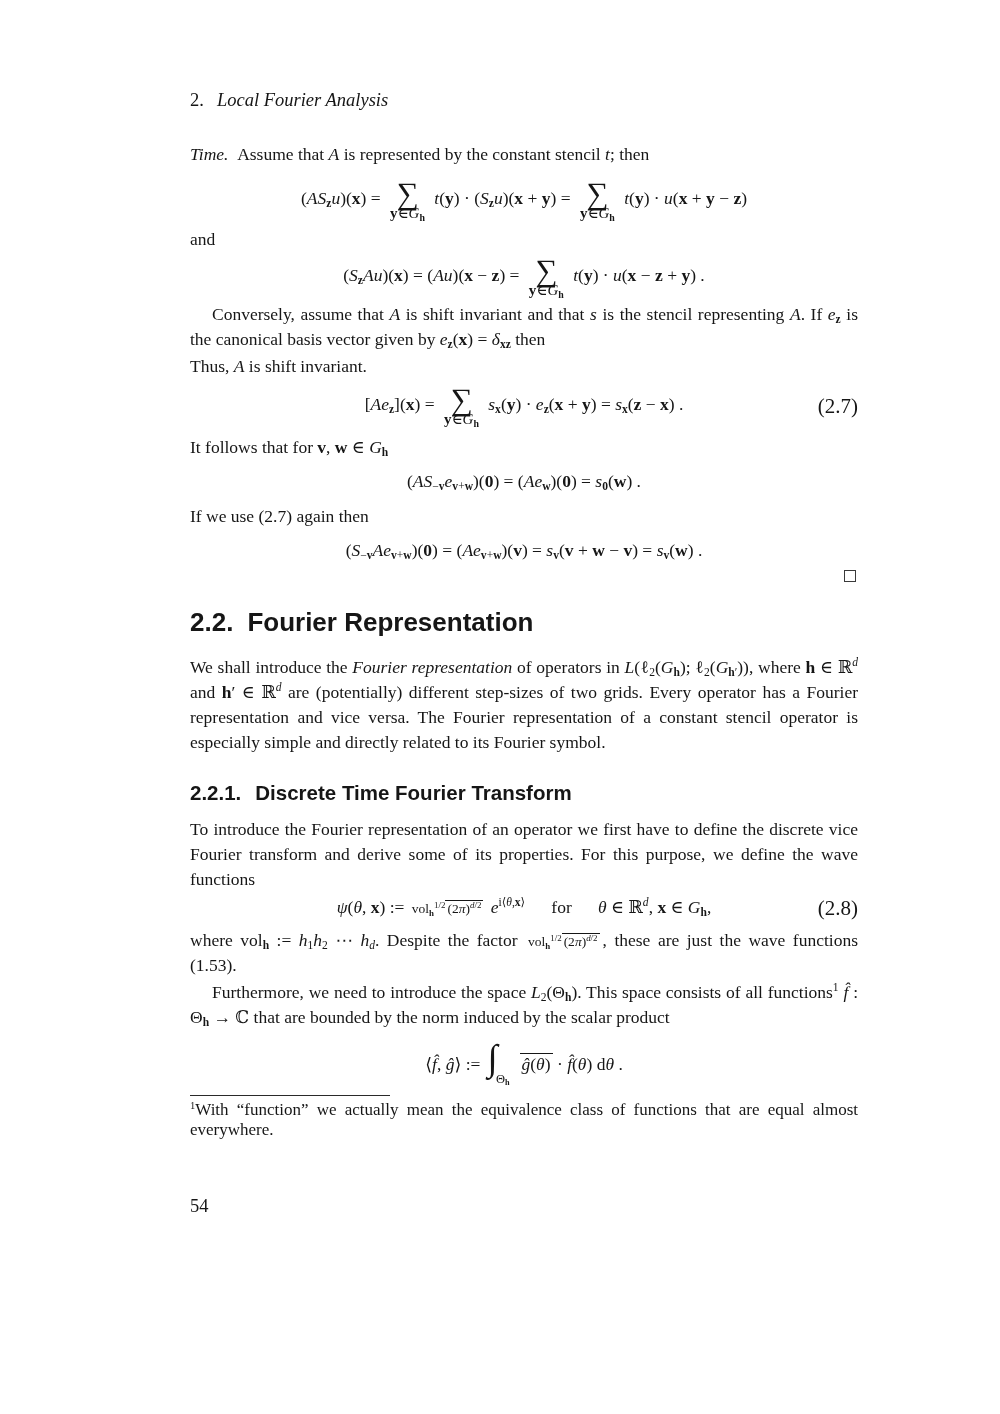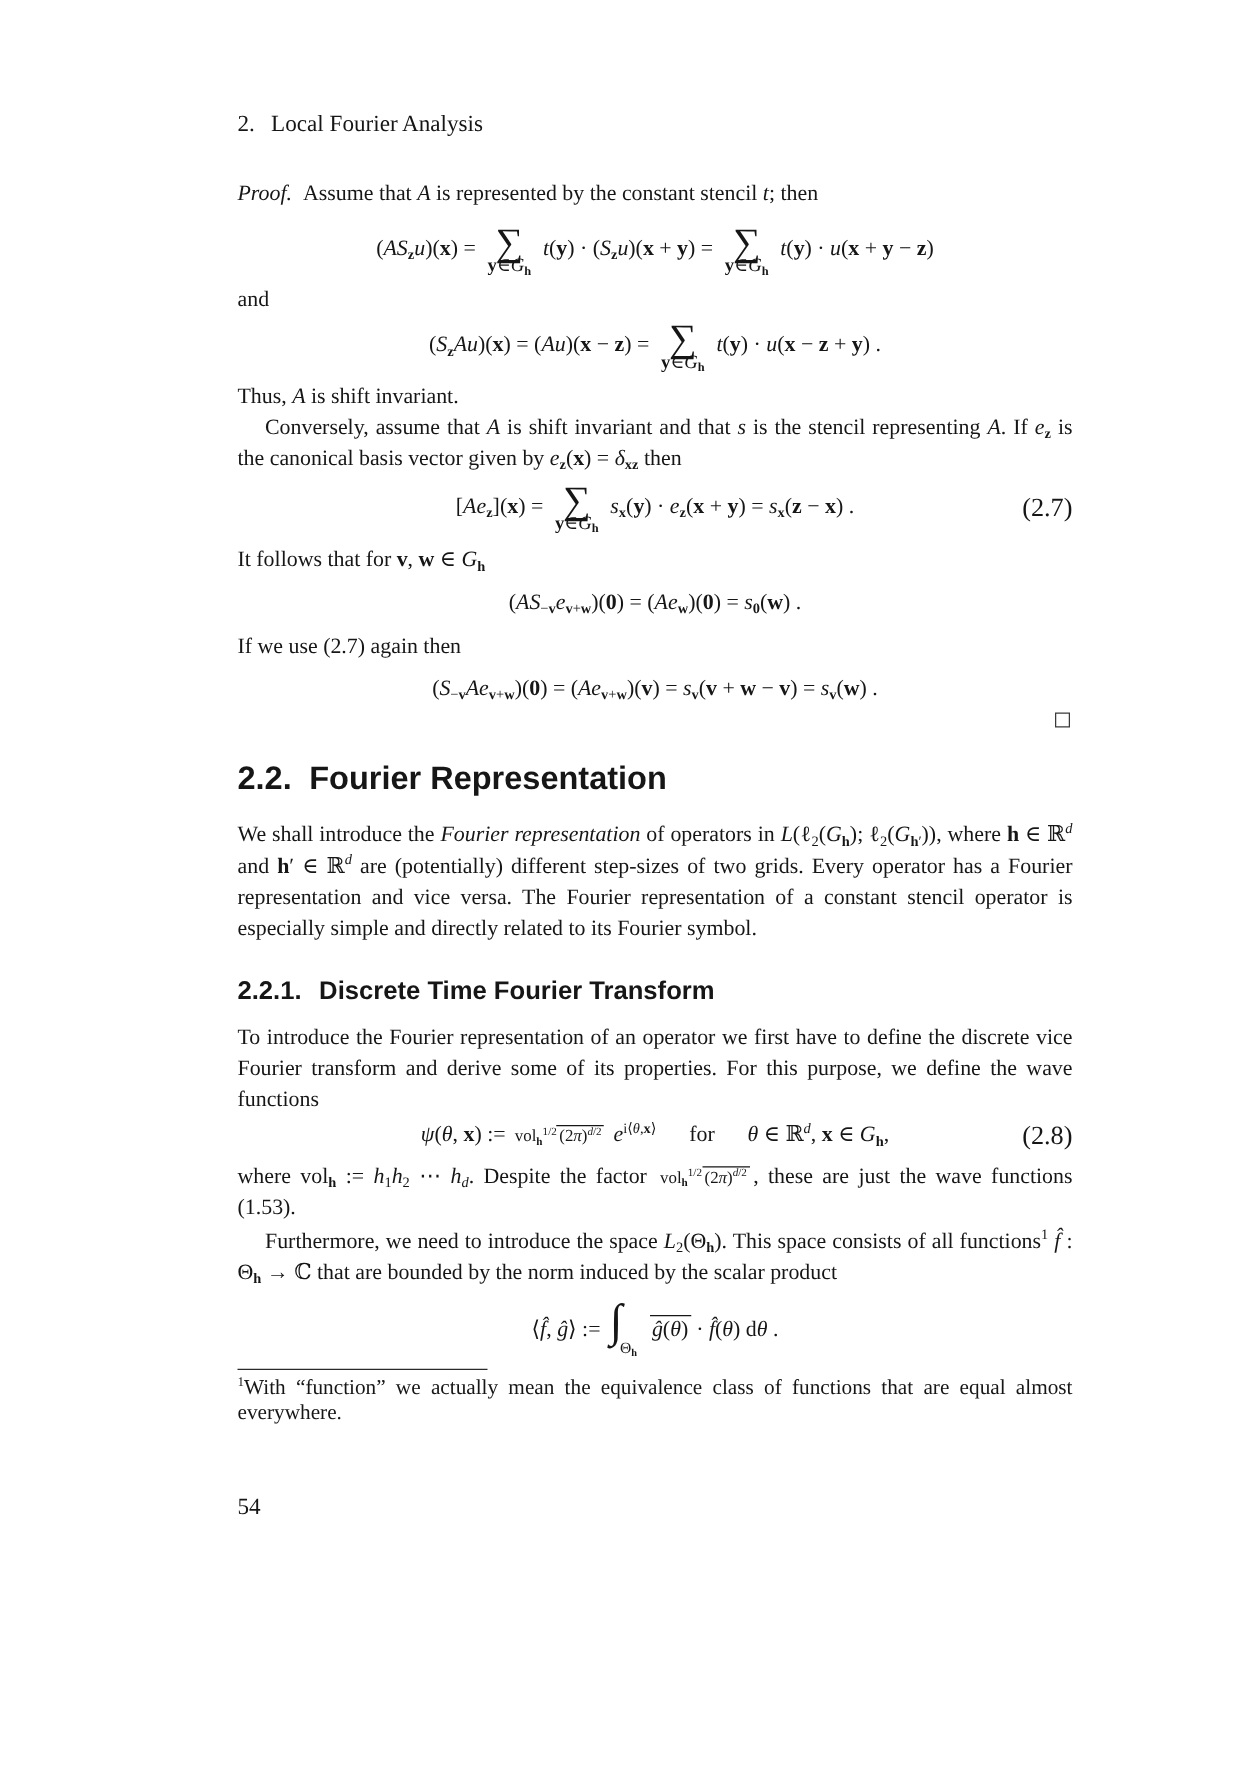--- a/index.html
+++ b/index.html
@@ -10,21 +10,21 @@
     color:#161616;
     font-family:"Liberation Serif","DejaVu Serif","DejaVu Sans",serif;
     font-size:17.5px;
     overflow:hidden;
   }
   .content{position:absolute;left:190px;top:0;width:668px;}
 
   
   .running-head{margin-top:88px;font-size:18.5px;line-height:24px;}
   .running-head .rh-num{font-style:normal;margin-right:13px;}
-  .running-head .rh-title{text-align:right;}
+  .running-head .rh-title{font-style:italic;text-align:right;}
 
   
   .para{margin:0;line-height:25px;text-align:justify;}
   .indent{text-indent:22px;}
   .mt-proof{margin-top:30px;}
   .mt-2{margin-top:2px;} .mt-4{margin-top:4px;} .mt-6{margin-top:6px;} .mt-8{margin-top:8px;}
 
   i{font-style:italic;} b{font-weight:bold;}
   sub,sup{font-size:66%;line-height:0;}
   sub{vertical-align:-0.3em;} sup{vertical-align:0.6em;}
@@ -79,44 +79,44 @@
 </head>
 <body>
 
 <div class="page">
   <div class="content">
 
     <div class="running-head">
       <span class="rh-num">2.</span><span class="rh-title">Local Fourier Analysis</span>
     </div>
 
-    <p class="para mt-proof"><i>Proof.</i> Assume that <i>A</i> is represented by the constant stencil <i>t</i>; then</p>
+    <p class="para mt-proof"><i>Time.</i> Assume that <i>A</i> is represented by the constant stencil <i>t</i>; then</p>
 
     <div class="eqrow eq-tall" style="margin-top:8px;">
       <span class="math">(<i>AS</i><sub><b>z</b></sub><i>u</i>)(<b>x</b>) = <span class="sum">
             <span class="op">∑</span>
             <span class="lim"><b>y</b>∈<i>G</i><sub><b>h</b></sub></span>
           </span> <i>t</i>(<b>y</b>) · (<i>S</i><sub><b>z</b></sub><i>u</i>)(<b>x</b> + <b>y</b>) = <span class="sum">
             <span class="op">∑</span>
             <span class="lim"><b>y</b>∈<i>G</i><sub><b>h</b></sub></span>
           </span> <i>t</i>(<b>y</b>) · <i>u</i>(<b>x</b> + <b>y</b> − <b>z</b>)</span>
     </div>
 
     <p class="para mt-2">and</p>
 
     <div class="eqrow eq-tall">
       <span class="math">(<i>S</i><sub><b>z</b></sub><i>Au</i>)(<b>x</b>) = (<i>Au</i>)(<b>x</b> − <b>z</b>) = <span class="sum">
             <span class="op">∑</span>
             <span class="lim"><b>y</b>∈<i>G</i><sub><b>h</b></sub></span>
           </span> <i>t</i>(<b>y</b>) · <i>u</i>(<b>x</b> − <b>z</b> + <b>y</b>) .</span>
     </div>
 
+    <p class="para indent">Conversely, assume that <i>A</i> is shift invariant and that <i>s</i> is the stencil representing <i>A</i>. If <i>e</i><sub><b>z</b></sub> is the canonical basis vector given by <i>e</i><sub><b>z</b></sub>(<b>x</b>) = <i>δ</i><sub><b>xz</b></sub> then</p>
+
     <p class="para mt-2">Thus, <i>A</i> is shift invariant.</p>
-
-    <p class="para indent">Conversely, assume that <i>A</i> is shift invariant and that <i>s</i> is the stencil representing <i>A</i>. If <i>e</i><sub><b>z</b></sub> is the canonical basis vector given by <i>e</i><sub><b>z</b></sub>(<b>x</b>) = <i>δ</i><sub><b>xz</b></sub> then</p>
 
     <div class="eqrow eq-tall mt-2">
       <span class="math">[<i>Ae</i><sub><b>z</b></sub>](<b>x</b>) = <span class="sum">
             <span class="op">∑</span>
             <span class="lim"><b>y</b>∈<i>G</i><sub><b>h</b></sub></span>
           </span> <i>s</i><sub><b>x</b></sub>(<b>y</b>) · <i>e</i><sub><b>z</b></sub>(<b>x</b> + <b>y</b>) = <i>s</i><sub><b>x</b></sub>(<b>z</b> − <b>x</b>) .</span>
       <span class="eqnum">(2.7)</span>
     </div>
 
     <p class="para mt-4">It follows that for <b>v</b>, <b>w</b> ∈ <i>G</i><sub><b>h</b></sub></p>

